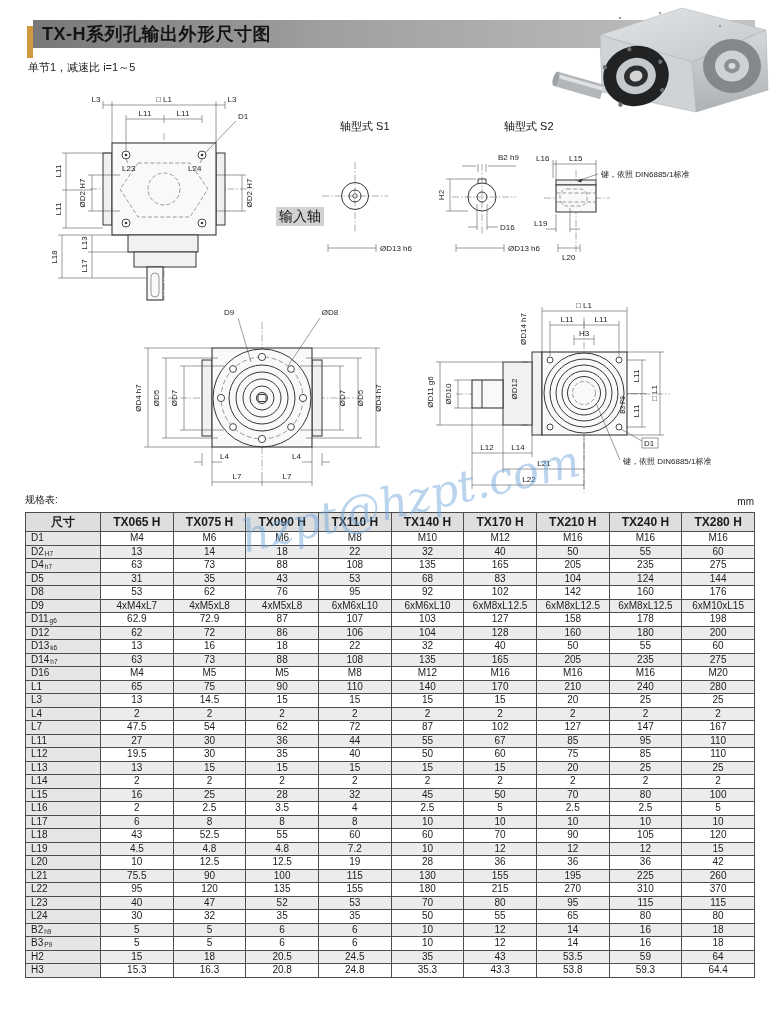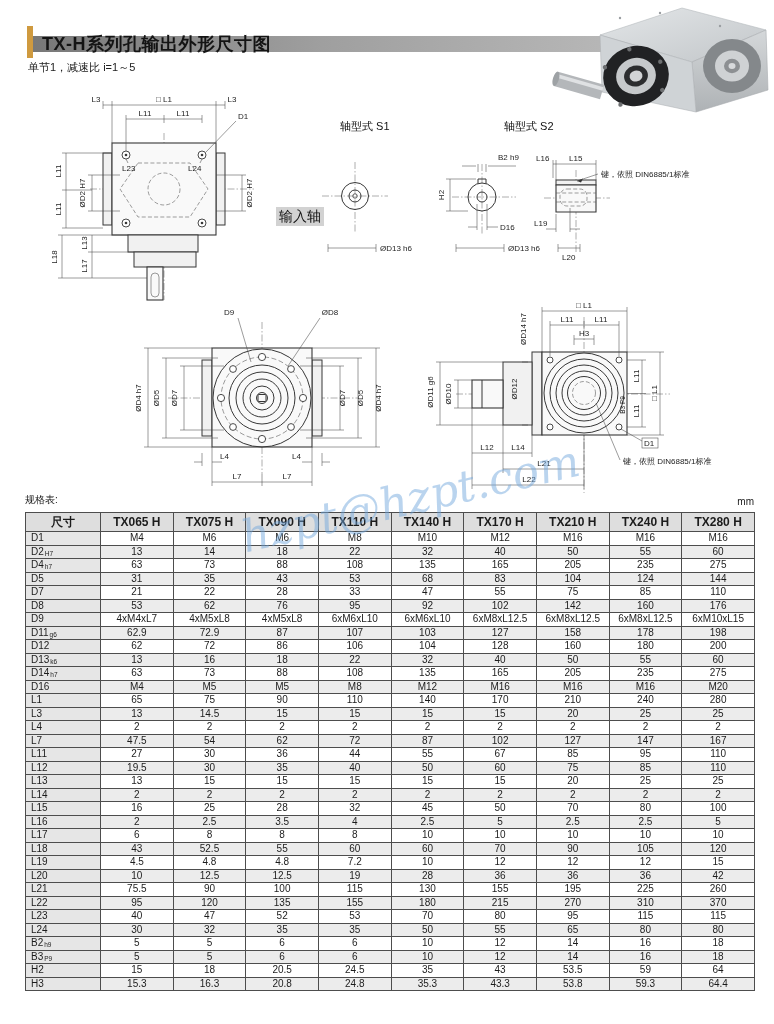--- a/index.html
+++ b/index.html
@@ -1,19 +1,19 @@
 <!DOCTYPE html>
 <html><head>
 <meta charset="utf-8">
 <style>
   html,body{margin:0;padding:0;background:#e8e8e8;}
   .page{position:relative;width:774px;height:1024px;background:#ffffff;overflow:hidden;
         font-family:"Liberation Sans",sans-serif;color:#1c1c1c;}
   
-  .title-bar{position:absolute;left:33px;top:36px;width:722px;height:16px;
+  .title-bar{position:absolute;left:33px;top:20px;width:722px;height:28px;
       background:linear-gradient(90deg,#787878 0%,#9f9f9f 40%,#c3c3c3 100%);
       display:flex;align-items:center;}
   .accent{position:absolute;left:27px;top:26px;width:6px;height:32px;background:#cf9a3f;}
   .title-text{font-size:18px;font-weight:bold;color:#141414;padding-left:9px;letter-spacing:.5px;}
   .subtitle{position:absolute;left:28px;top:60px;font-size:11px;color:#222;}
   
   svg{position:absolute;overflow:visible;}
   svg text{font-family:"Liberation Sans",sans-serif;font-size:8px;fill:#1c1c1c;}
   .t7{font-size:6.5px;}
   .t11{font-size:11px;fill:#111;}
@@ -354,32 +354,20 @@
           <td>35</td>
           <td>43</td>
           <td>53</td>
           <td>68</td>
           <td>83</td>
           <td>104</td>
           <td>124</td>
           <td>144</td>
         </tr>
         <tr>
-          <th>D7</th>
-          <td>21</td>
-          <td>22</td>
-          <td>28</td>
-          <td>33</td>
-          <td>47</td>
-          <td>55</td>
-          <td>75</td>
-          <td>85</td>
-          <td>110</td>
-        </tr>
-        <tr>
           <th>D8</th>
           <td>53</td>
           <td>62</td>
           <td>76</td>
           <td>95</td>
           <td>92</td>
           <td>102</td>
           <td>142</td>
           <td>160</td>
           <td>176</td>

